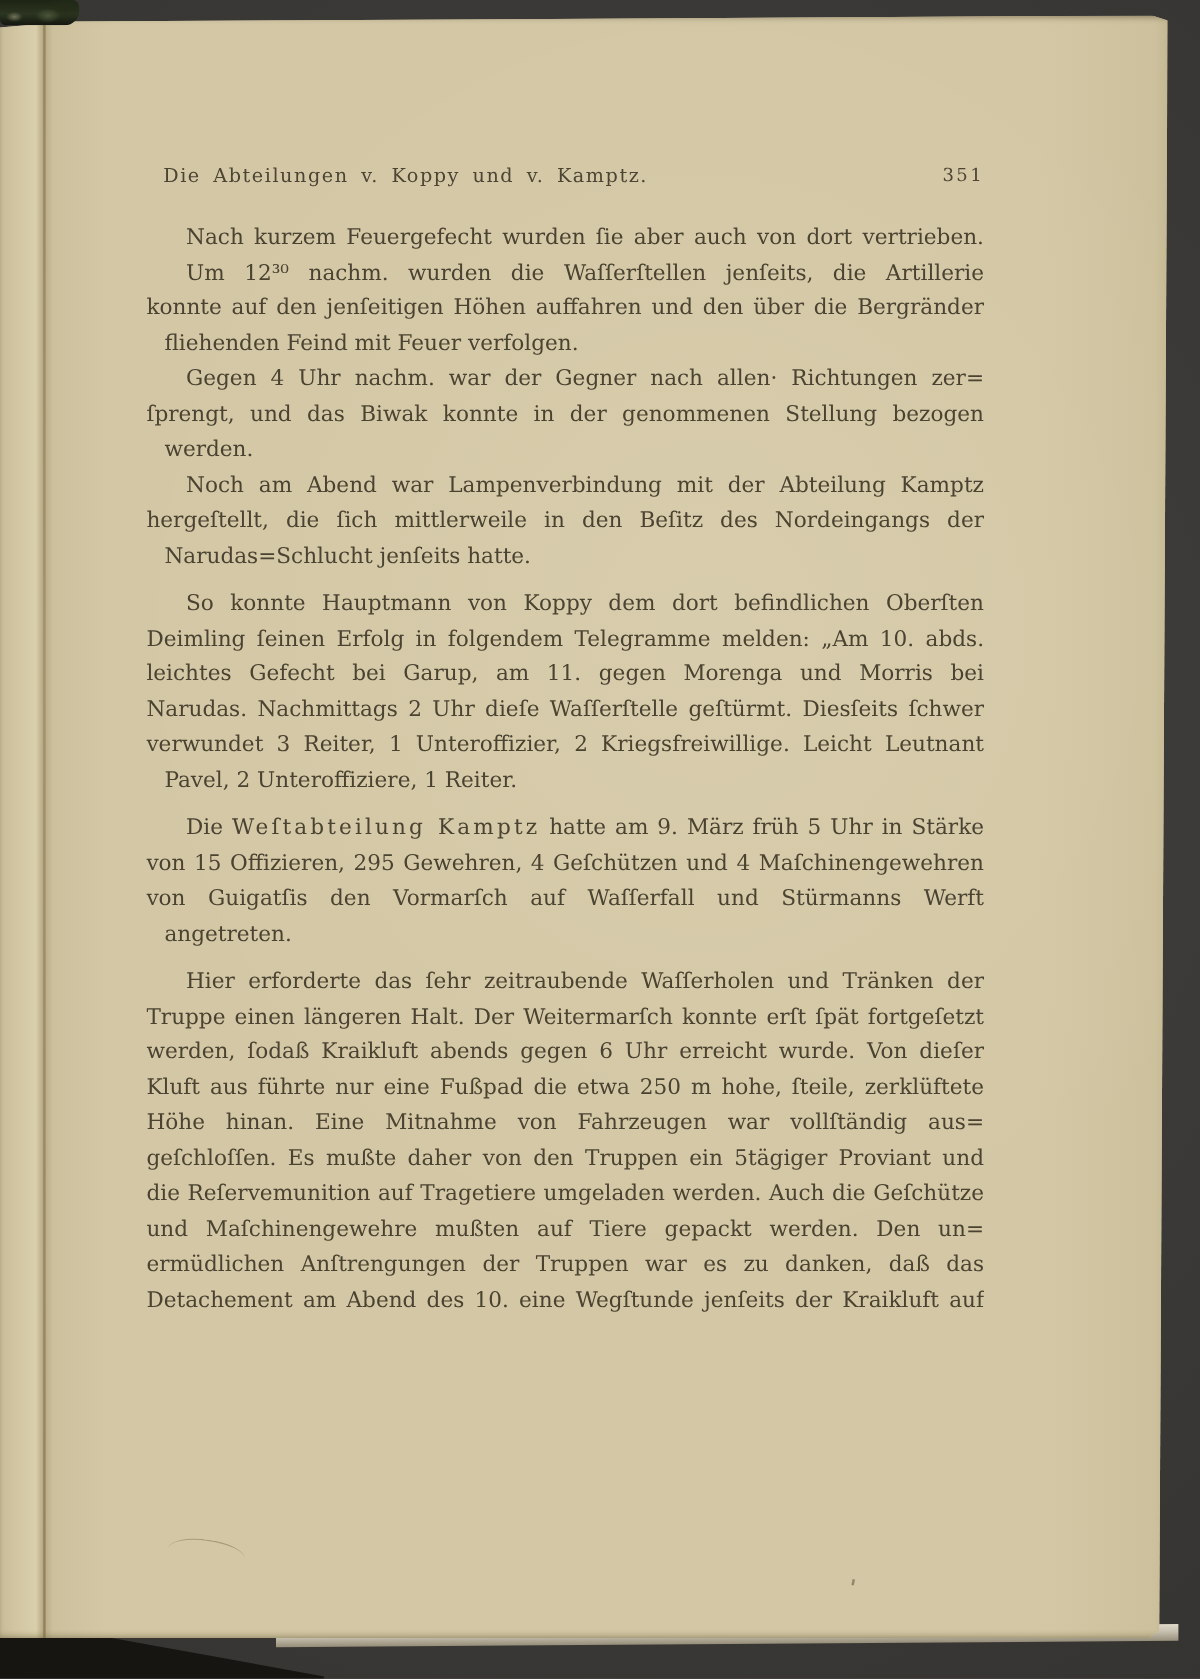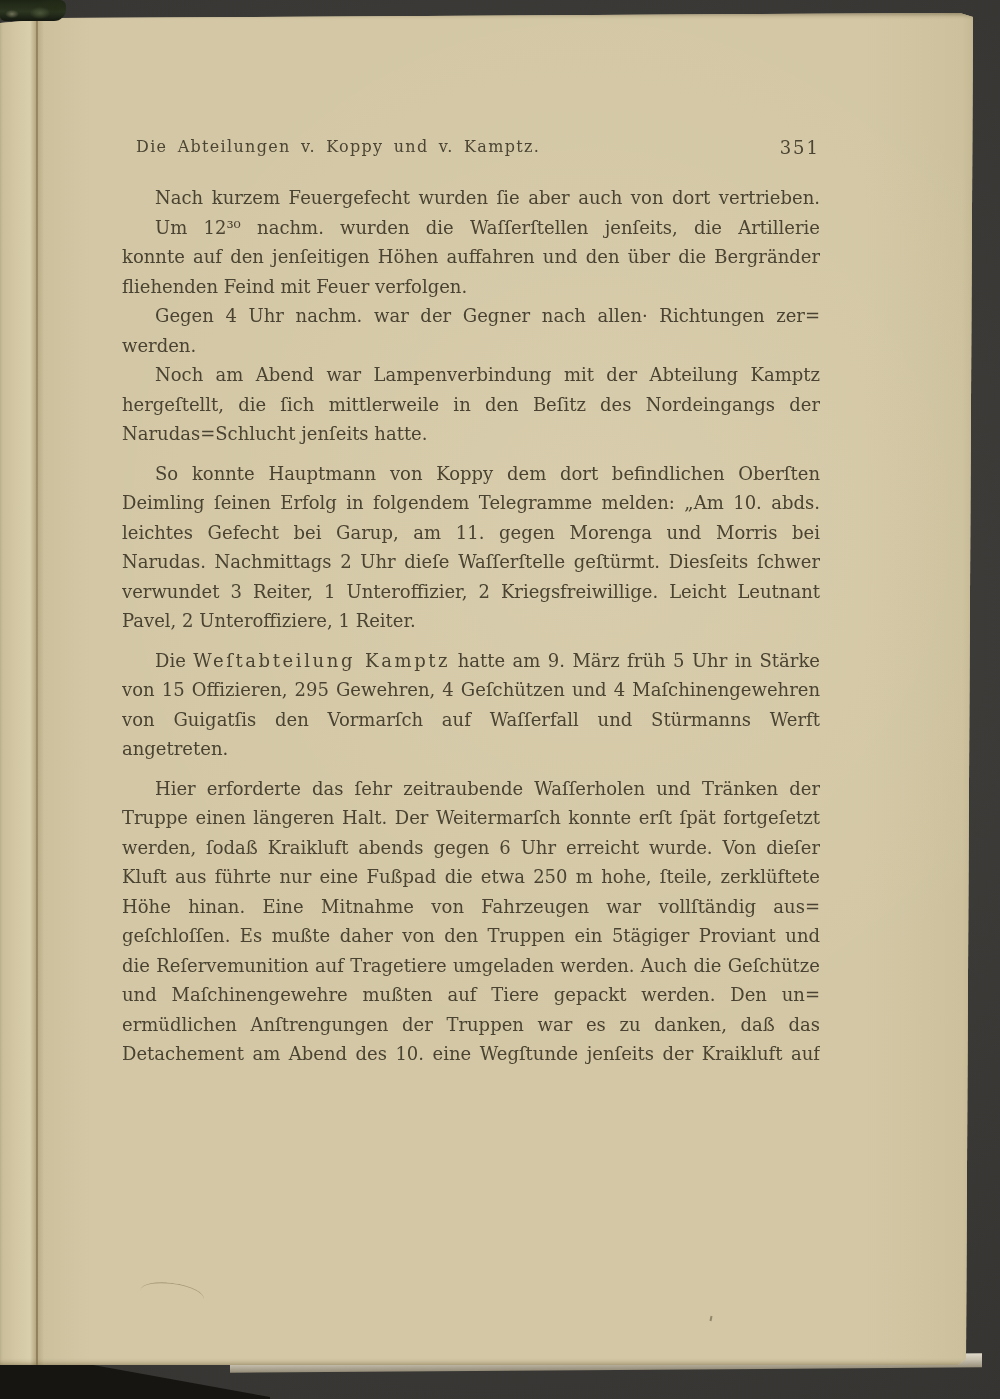--- a/index.html
+++ b/index.html
@@ -52,30 +52,30 @@
   .fold-crease{
     position:absolute;left:36px;top:4px;width:2px;height:1348px;
     background:linear-gradient(180deg, rgba(120,102,66,.55), rgba(120,102,66,.35) 40%, rgba(120,102,66,.6));
   }
   .content{position:absolute;left:122px;top:0;width:698px;}
   .running-header{
     position:absolute;left:0;top:124px;width:698px;height:24px;
     font-size:16px;letter-spacing:1.3px;word-spacing:4px;color:#4c4533;
   }
   .header-title{display:block;text-align:left;position:relative;left:14px;}
-  .page-number{position:absolute;right:0;top:0;font-size:18px;letter-spacing:2px;}
+  .page-number{position:absolute;right:0;top:0;font-size:15px;letter-spacing:2px;}
   .text-block{position:absolute;left:0;top:170px;width:698px;font-size:18px;color:#4a4331;}
   .paragraph{margin:0;}
   .paragraph.gap-before{margin-top:10px;}
   .line{
     height:29.5px;line-height:29.5px;overflow:hidden;
     text-align:justify;text-align-last:justify;
   }
   .line.indent{text-indent:33px;}
-  .line.end{text-align:left;text-align-last:left;}
+  .line.end{text-align:left;text-align-last:left;margin-left:15px;}
   .gesperrt{letter-spacing:2.6px;}
   .speck{position:absolute;left:710px;top:1316px;width:2px;height:5px;background:rgba(92,82,58,.55);transform:rotate(12deg);z-index:3;}
   .hairline{position:absolute;left:140px;top:1283px;width:64px;height:22px;border:none;border-top:1.3px solid rgba(128,112,80,.5);border-radius:50%;z-index:3;transform:rotate(8deg);}
 </style>
 </head>
 <body>
 
 <div class="backdrop"></div>
 <div class="page-edge-bottom"></div>
 <div class="shadow-bottom-left"></div>
@@ -92,20 +92,21 @@
         <div class="paragraph">
           <div class="line indent">Nach kurzem Feuergefecht wurden ſie aber auch von dort vertrieben.</div>
         </div>
         <div class="paragraph">
           <div class="line indent">Um 12³⁰ nachm. wurden die Waſſerſtellen jenſeits, die Artillerie</div>
           <div class="line">konnte auf den jenſeitigen Höhen auffahren und den über die Bergränder</div>
           <div class="line end">fliehenden Feind mit Feuer verfolgen.</div>
         </div>
         <div class="paragraph">
           <div class="line indent">Gegen 4 Uhr nachm. war der Gegner nach allen· Richtungen zer=</div>
+          <div class="line">ſprengt, und das Biwak konnte in der genommenen Stellung bezogen</div>
           <div class="line end">werden.</div>
         </div>
         <div class="paragraph">
           <div class="line indent">Noch am Abend war Lampenverbindung mit der Abteilung Kamptz</div>
           <div class="line">hergeſtellt, die ſich mittlerweile in den Beſitz des Nordeingangs der</div>
           <div class="line end">Narudas=Schlucht jenſeits hatte.</div>
         </div>
         <div class="paragraph gap-before">
           <div class="line indent">So konnte Hauptmann von Koppy dem dort befindlichen Oberſten</div>
           <div class="line">Deimling ſeinen Erfolg in folgendem Telegramme melden: „Am 10. abds.</div>

